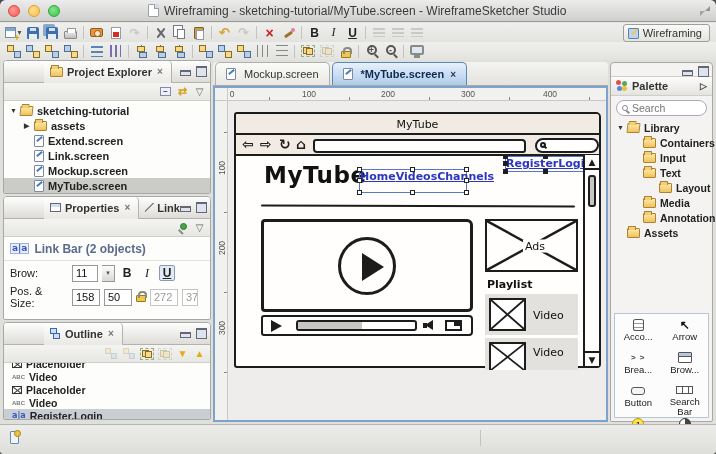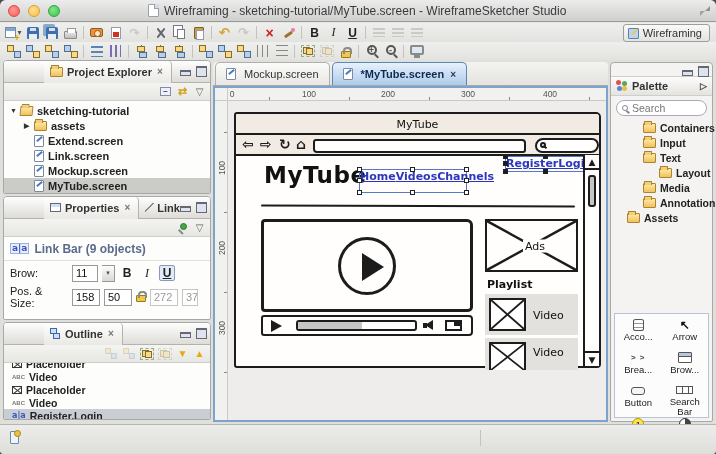--- a/index.html
+++ b/index.html
@@ -490,21 +490,21 @@
         </div>
       </div>
       <div class="panel-toolbar">
         <span class="pti">
             <span class="ic-pin"></span>
           </span>
         <span class="pti">▽</span>
       </div>
       <div class="props-head">
         <span class="ic-linkbar">a|a</span>
-        <span class="htext">Link Bar (9 objects)</span>
+        <span class="htext">Link Bar (2 objects)</span>
       </div>
       <div class="prow">
         <span class="lab">Brow:</span>
         <span class="pfield" style="width:26px">11</span>
         <span class="spin">▾</span>
         <span class="fbtn" style="font-weight:bold">B</span>
         <span class="fbtn" style="font-style:italic;font-family:'Liberation Serif',serif">I</span>
         <span class="fbtn pressed" style="font-weight:bold">U</span>
       </div>
       <div class="prow">
@@ -722,20 +722,25 @@
       <div class="pal-head">
         <span class="ic-palette"></span>
         <span>Palette</span>
         <span class="flyout">▷</span>
       </div>
       <div class="pal-search">
         <span class="mag2"></span>
         <input placeholder="Search" style="">
       </div>
       <div class="pal-tree">
+        <div class="trow">
+            <span class="exp">▼</span>
+            <span class="ic-folder open"></span>
+            <span>Library</span>
+          </div>
         <div class="trow" style="padding-left:32px">
             <span class="ic-folder"></span>
             <span>Containers</span>
           </div>
         <div class="trow" style="padding-left:32px">
             <span class="ic-folder"></span>
             <span>Input</span>
           </div>
         <div class="trow" style="padding-left:32px">
             <span class="ic-folder"></span>

